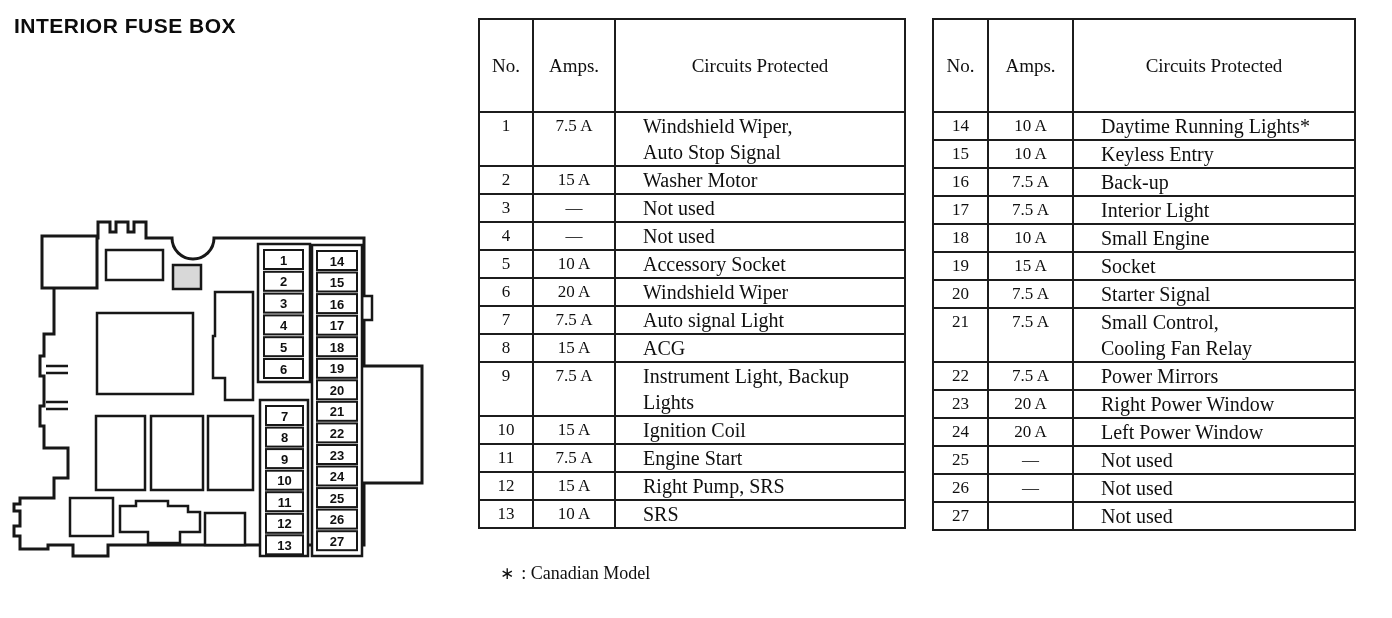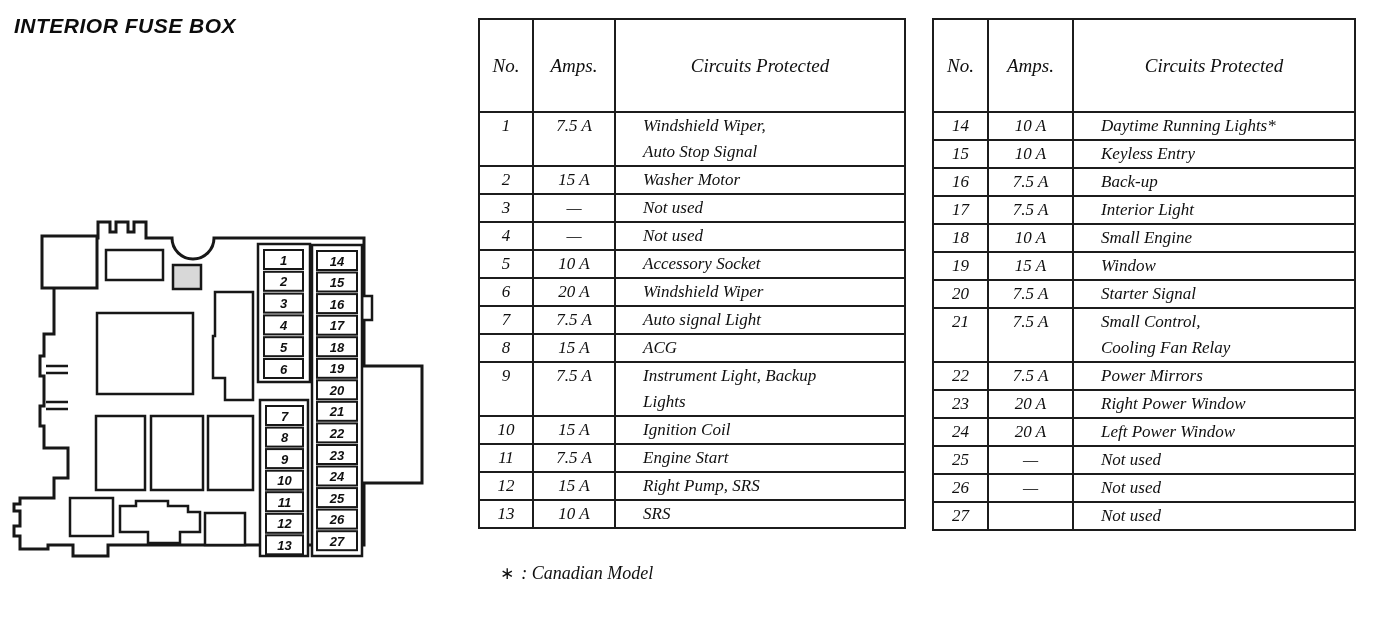--- a/index.html
+++ b/index.html
@@ -1,17 +1,17 @@
 <!DOCTYPE html>
 <html><head>
 <meta charset="utf-8">
 <style>
   html,body{margin:0;padding:0;background:#fff;}
   .canvas{position:relative;width:1392px;height:618px;background:#ffffff;overflow:hidden;
-          font-family:"Liberation Serif",serif;color:#161616;font-style:italic;}
+          font-family:"Liberation Serif",serif;color:#161616;}
   .title{position:absolute;left:14px;top:14px;margin:0;
          font-family:"Liberation Sans",sans-serif;font-weight:bold;font-size:21px;
          letter-spacing:.5px;color:#0c0c0c;}
   .diagram{position:absolute;left:10px;top:216px;width:420px;height:356px;}
   
   .ol{fill:#ffffff;stroke:#171717;stroke-width:3;stroke-linejoin:miter;}
   .detail{fill:none;stroke:#171717;stroke-width:2.5;}
   .attached{fill:#ffffff;stroke:#171717;stroke-width:3;}
   .relay{fill:#ffffff;stroke:#171717;stroke-width:2.5;}
   .relay-shaded{fill:#d8d8d8;stroke:#171717;stroke-width:2.5;}
@@ -23,21 +23,21 @@
   
   .fuse-table{position:absolute;top:18px;border-collapse:collapse;table-layout:fixed;background:#fff;}
   .fuse-table.t1{left:478px;width:428px;}
   .fuse-table.t2{left:932px;width:424px;}
   .fuse-table th,.fuse-table td{border:2px solid #1c1c1c;padding:0;color:#0f0f0f;}
   .fuse-table th{height:91px;font-weight:normal;font-size:19px;text-align:center;margin-left:40px;}
   .t1 .col-no{width:52px;} .t1 .col-amps{width:80px;}
   .t2 .col-no{width:53px;} .t2 .col-amps{width:83px;}
   td.col-no,td.col-amps{text-align:center;font-size:17px;vertical-align:top;line-height:26px;}
   td.col-circuits{padding-left:27px;vertical-align:top;}
-  .cline{height:26px;line-height:26px;font-size:17px;white-space:nowrap;}
+  .cline{height:26px;line-height:26px;font-size:20px;white-space:nowrap;}
   .footnote{position:absolute;left:500px;top:563px;font-size:18px;color:#101010;}
   .fn-star{font-family:"DejaVu Sans",sans-serif;font-size:17px;}
   .fn-text{margin-left:7px;}
 </style>
 </head>
 <body>
 
 <div class="canvas">
 
   <h1 class="title">INTERIOR FUSE BOX</h1>
@@ -277,21 +277,21 @@
           <td class="col-no">18</td>
           <td class="col-amps">10 A</td>
           <td class="col-circuits">
             <div class="cline">Small Engine</div>
           </td>
         </tr>
         <tr>
           <td class="col-no">19</td>
           <td class="col-amps">15 A</td>
           <td class="col-circuits">
-            <div class="cline">Window</div>
+            <div class="cline">Socket</div>
           </td>
         </tr>
         <tr>
           <td class="col-no">20</td>
           <td class="col-amps">7.5 A</td>
           <td class="col-circuits">
             <div class="cline">Starter Signal</div>
           </td>
         </tr>
         <tr>

